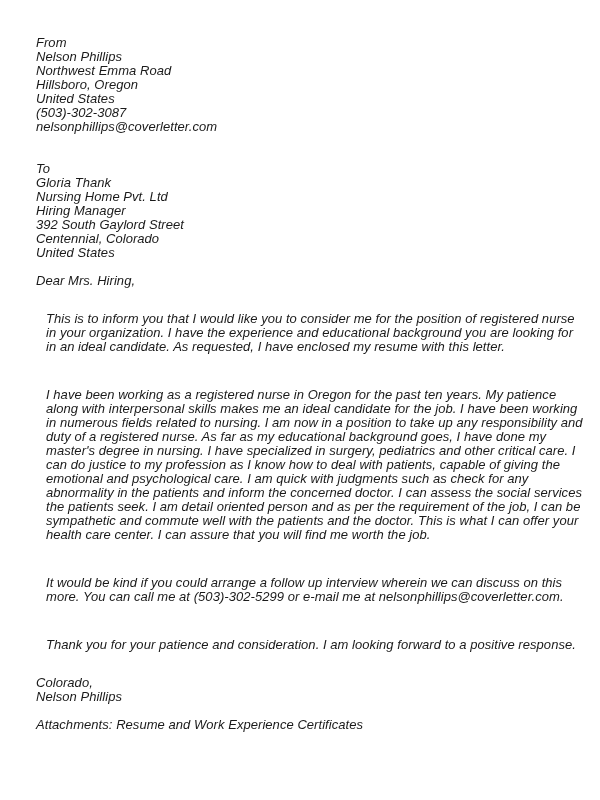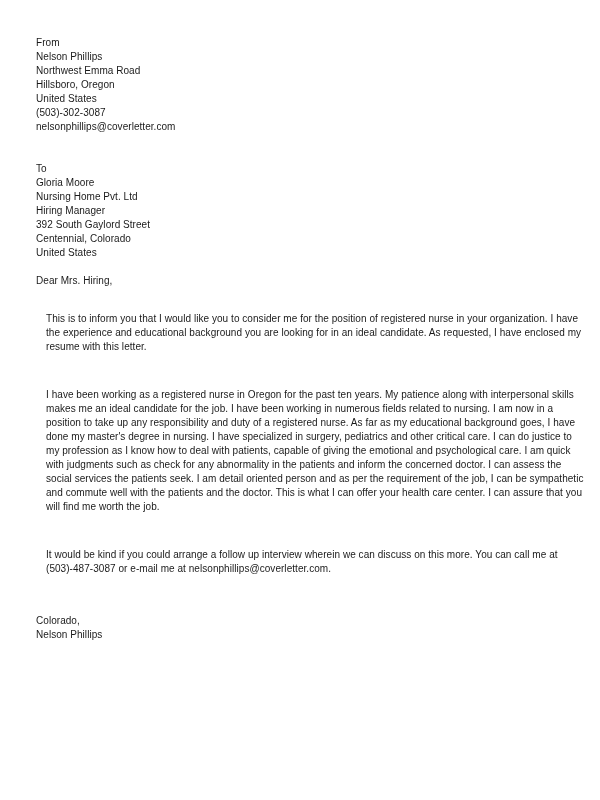--- a/index.html
+++ b/index.html
@@ -12,21 +12,22 @@
       height: 800px;
       overflow: hidden;
       position: relative;
     }
     .letter {
       position: absolute;
       left: 36px;
       top: 36px;
       width: 540px;
       font-family: "Liberation Sans", sans-serif;
-      font-size: 10px;
+      font-style: italic;
+      font-size: 13px;
       line-height: 14px;
       color: #1a1a1a;
       letter-spacing: 0.05px;
     }
     .block { margin: 0; }
     .block .line { display: block; }
     .gap { height: 14px; }
     p.para {
       margin: 10px;
       width: 540px;
@@ -47,21 +48,21 @@
     <span class="line">nelsonphillips@coverletter.com</span>
   </div>
 
   <div class="gap"></div>
 
 
   <div class="gap"></div>
 
   <div class="block">
     <span class="line">To</span>
-    <span class="line">Gloria Moore</span>
+    <span class="line">Gloria Thank</span>
     <span class="line">Nursing Home Pvt. Ltd</span>
     <span class="line">Hiring Manager</span>
     <span class="line">392 South Gaylord Street</span>
     <span class="line">Centennial, Colorado</span>
     <span class="line">United States</span>
   </div>
 
   <div class="gap"></div>
 
   <div class="block">
@@ -71,28 +72,32 @@
   <div class="gap"></div>
 
   <p class="para">This is to inform you that I would like you to consider me for the position of registered nurse in your organization. I have the experience and educational background you are looking for in an ideal candidate. As requested, I have enclosed my resume with this letter.</p>
 
   <div class="gap"></div>
 
   <p class="para">I have been working as a registered nurse in Oregon for the past ten years. My patience along with interpersonal skills makes me an ideal candidate for the job. I have been working in numerous fields related to nursing. I am now in a position to take up any responsibility and duty of a registered nurse. As far as my educational background goes, I have done my master's degree in nursing. I have specialized in surgery, pediatrics and other critical care. I can do justice to my profession as I know how to deal with patients, capable of giving the emotional and psychological care. I am quick with judgments such as check for any abnormality in the patients and inform the concerned doctor. I can assess the social services the patients seek. I am detail oriented person and as per the requirement of the job, I can be sympathetic and commute well with the patients and the doctor. This is what I can offer your health care center. I can assure that you will find me worth the job.</p>
 
   <div class="gap"></div>
 
-  <p class="para">It would be kind if you could arrange a follow up interview wherein we can discuss on this more. You can call me at (503)-487-3087 or e-mail me at nelsonphillips@coverletter.com.</p>
+  <p class="para">It would be kind if you could arrange a follow up interview wherein we can discuss on this more. You can call me at (503)-302-5299 or e-mail me at nelsonphillips@coverletter.com.</p>
 
   <div class="gap"></div>
 
+  <p class="para">Thank you for your patience and consideration. I am looking forward to a positive response.</p>
 
   <div class="gap"></div>
 
   <div class="block">
     <span class="line">Colorado,</span>
     <span class="line">Nelson Phillips</span>
   </div>
 
   <div class="gap"></div>
 
+  <div class="block">
+    <span class="line">Attachments: Resume and Work Experience Certificates</span>
+  </div>
 
 </div>
 
 </body></html>

